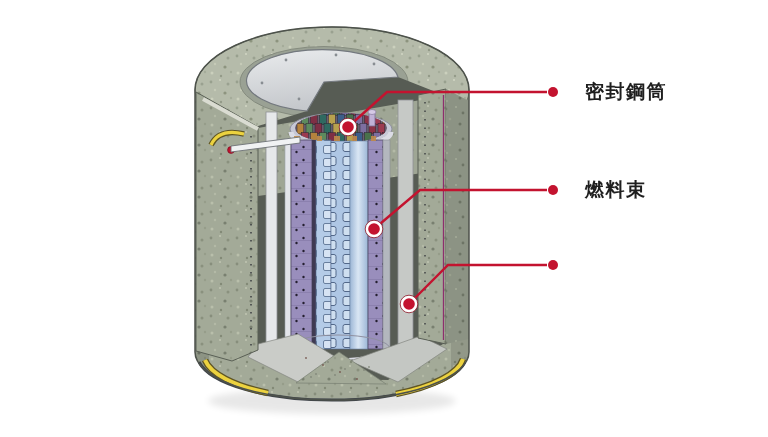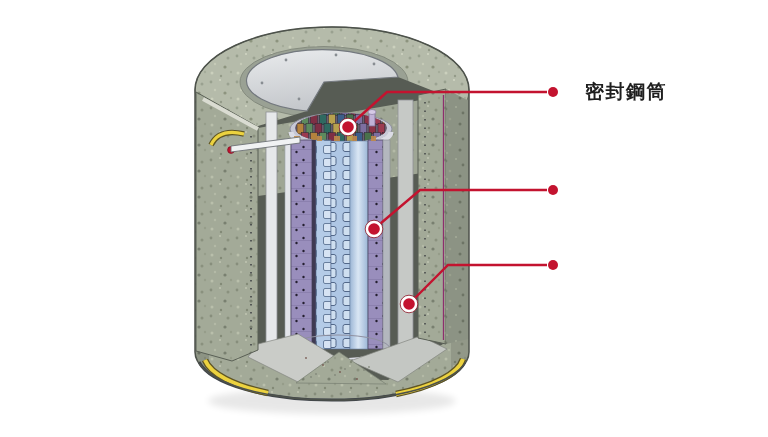--- a/index.html
+++ b/index.html
@@ -257,13 +257,14 @@
         </g>
 </g>
 <g fill="#c3132f">
   <circle cx="553" cy="92" r="5"></circle>
         <circle cx="553" cy="190" r="5"></circle>
         <circle cx="553" cy="265" r="5"></circle>
 </g>
 </svg>
 
 <div class="callout-label" style="top:92px">密封鋼筒</div>
+<div class="callout-label" style="top:190px">燃料束</div>
 </div>
 
 </body></html>

